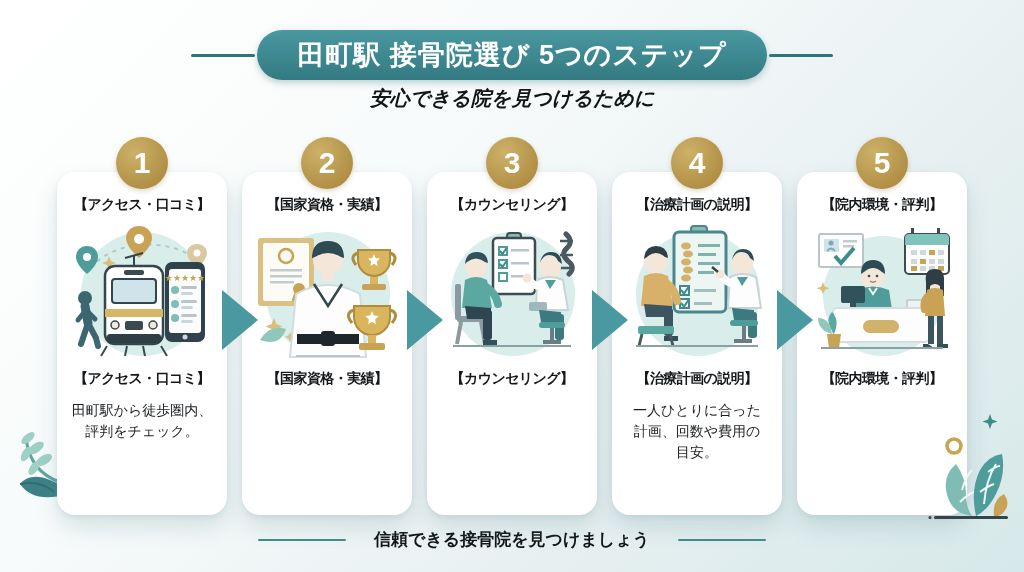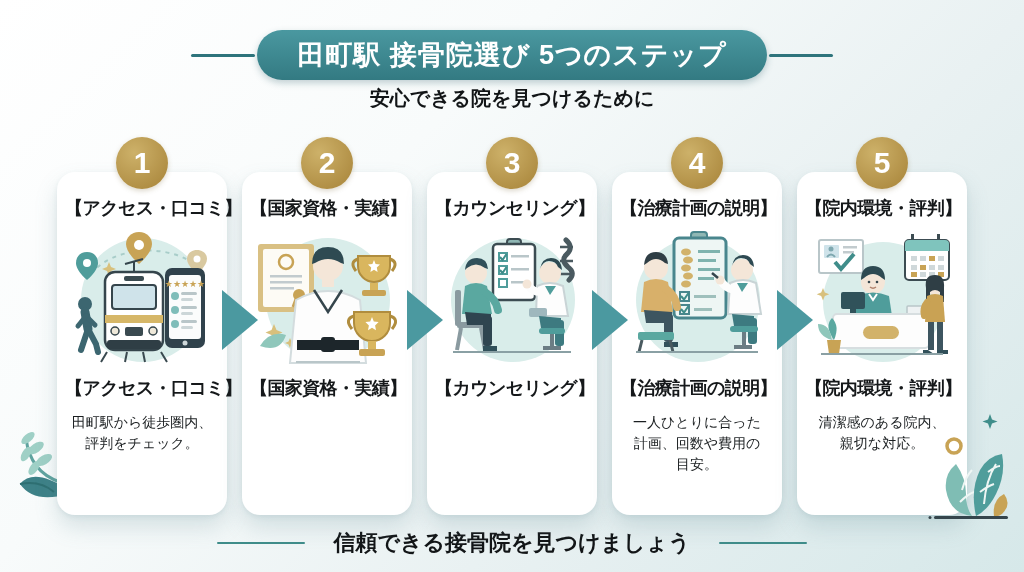--- a/index.html
+++ b/index.html
@@ -9,46 +9,46 @@
     font-family:"Liberation Sans","DejaVu Sans",sans-serif;color:#15181a;
   }
   
   .header-row{position:absolute;top:30px;left:0;width:100%;display:flex;align-items:center;justify-content:center;}
   .h-line{width:64px;height:3px;background:#2e747c;border-radius:2px;}
   .title-pill{
     margin:0 2px;background:linear-gradient(180deg,#4a98a0,#337a82);
     border-radius:999px;padding:7px 40px;box-shadow:0 3px 7px rgba(40,90,100,.28);
   }
   .title-pill span{font-size:27px;font-weight:700;color:#ffffff;letter-spacing:1px;white-space:nowrap;}
-  .subtitle{position:absolute;top:85px;left:0;width:100%;text-align:center;font-size:20px;font-weight:700;color:#121517;}
+  .subtitle{position:absolute;top:85px;left:0;width:100%;text-align:center;font-size:20px;font-weight:700;color:#121517;font-style:italic;}
   
   .steps{position:absolute;top:137px;left:57px;display:flex;gap:15px;z-index:1;}
   .step-col{width:170px;position:relative;padding-top:35px;}
   .num-circle{
     position:absolute;top:0;left:59px;width:52px;height:52px;border-radius:50%;z-index:3;
     background:radial-gradient(circle at 35% 30%,#cdb169,#b08e44 75%);
     display:flex;align-items:center;justify-content:center;box-shadow:0 2px 5px rgba(120,100,50,.25);
   }
   .num-circle span{color:#fff;font-size:30px;font-weight:700;}
   .card{
     background:#ffffff;border-radius:18px;height:343px;box-sizing:border-box;
     padding:24px 8px 10px;box-shadow:0 12px 22px rgba(100,140,150,.22),0 2px 5px rgba(100,140,150,.12);
   }
-  .card-title,.card-caption{font-size:18px;font-weight:700;text-align:center;letter-spacing:-0.6px;white-space:nowrap;}
+  .card-title,.card-caption{font-size:14px;font-weight:700;text-align:center;letter-spacing:-0.6px;white-space:nowrap;}
   .illus{margin-top:8px;height:138px;display:flex;justify-content:center;}
   .card-caption{margin-top:10px;}
   .card-desc{margin-top:12px;font-size:14px;font-weight:500;line-height:1.5;text-align:center;white-space:pre-line;color:#1b1f21;}
   
   .arrow{position:absolute;top:153px;width:0;height:0;z-index:2;
     border-top:30px solid transparent;border-bottom:30px solid transparent;border-left:36px solid #4b99a0;}
   .a1{left:165px}.a2{left:350px}.a3{left:535px}.a4{left:720px}
   
   .footer-row{position:absolute;top:528px;left:0;width:100%;display:flex;align-items:center;justify-content:center;gap:28px;}
   .f-line{width:88px;height:2px;background:#3f8d8a;border-radius:2px;}
-  .footer-text{font-size:22px;font-weight:700;color:#121517;}
+  .footer-text{font-size:17px;font-weight:700;color:#121517;}
   
   .plant-left{position:absolute;left:14px;top:424px;z-index:0;}
   .plant-right{position:absolute;left:928px;top:408px;z-index:2;}
 </style>
 </head>
 <body>
 
 <div class="canvas">
 
   <div class="header-row">
@@ -332,22 +332,20 @@
             <rect x="121" y="94" width="6" height="28" fill="#3d5560"></rect>
             <rect x="130" y="94" width="6" height="28" fill="#3d5560"></rect>
             <path d="M121,122 h-5 v4 h11 z M130,122 h11 v4 h-11 z" fill="#31505a"></path>
             <path d="M20,112 h14 l-2,14 h-10 z" fill="#c8a355"></path>
             <path d="M27,112 q-10,-14 -2,-22 q8,8 2,22 z" fill="#5aa8a0"></path>
             <path d="M25,112 q-14,-4 -14,-16 q12,0 14,16 z" fill="#8fc7bb"></path>
             <path d="M14,126 h122" stroke="#8aa0a4" stroke-width="2"></path>
           </svg>
         </div>
         <div class="card-caption">【院内環境・評判】</div>
-        <div class="card-desc">清潔感のある院内、
-親切な対応。</div>
       </div>
     </div>
 
     <div class="arrow a1"></div>
     <div class="arrow a2"></div>
     <div class="arrow a3"></div>
     <div class="arrow a4"></div>
   </div>
 
   <div class="footer-row">

